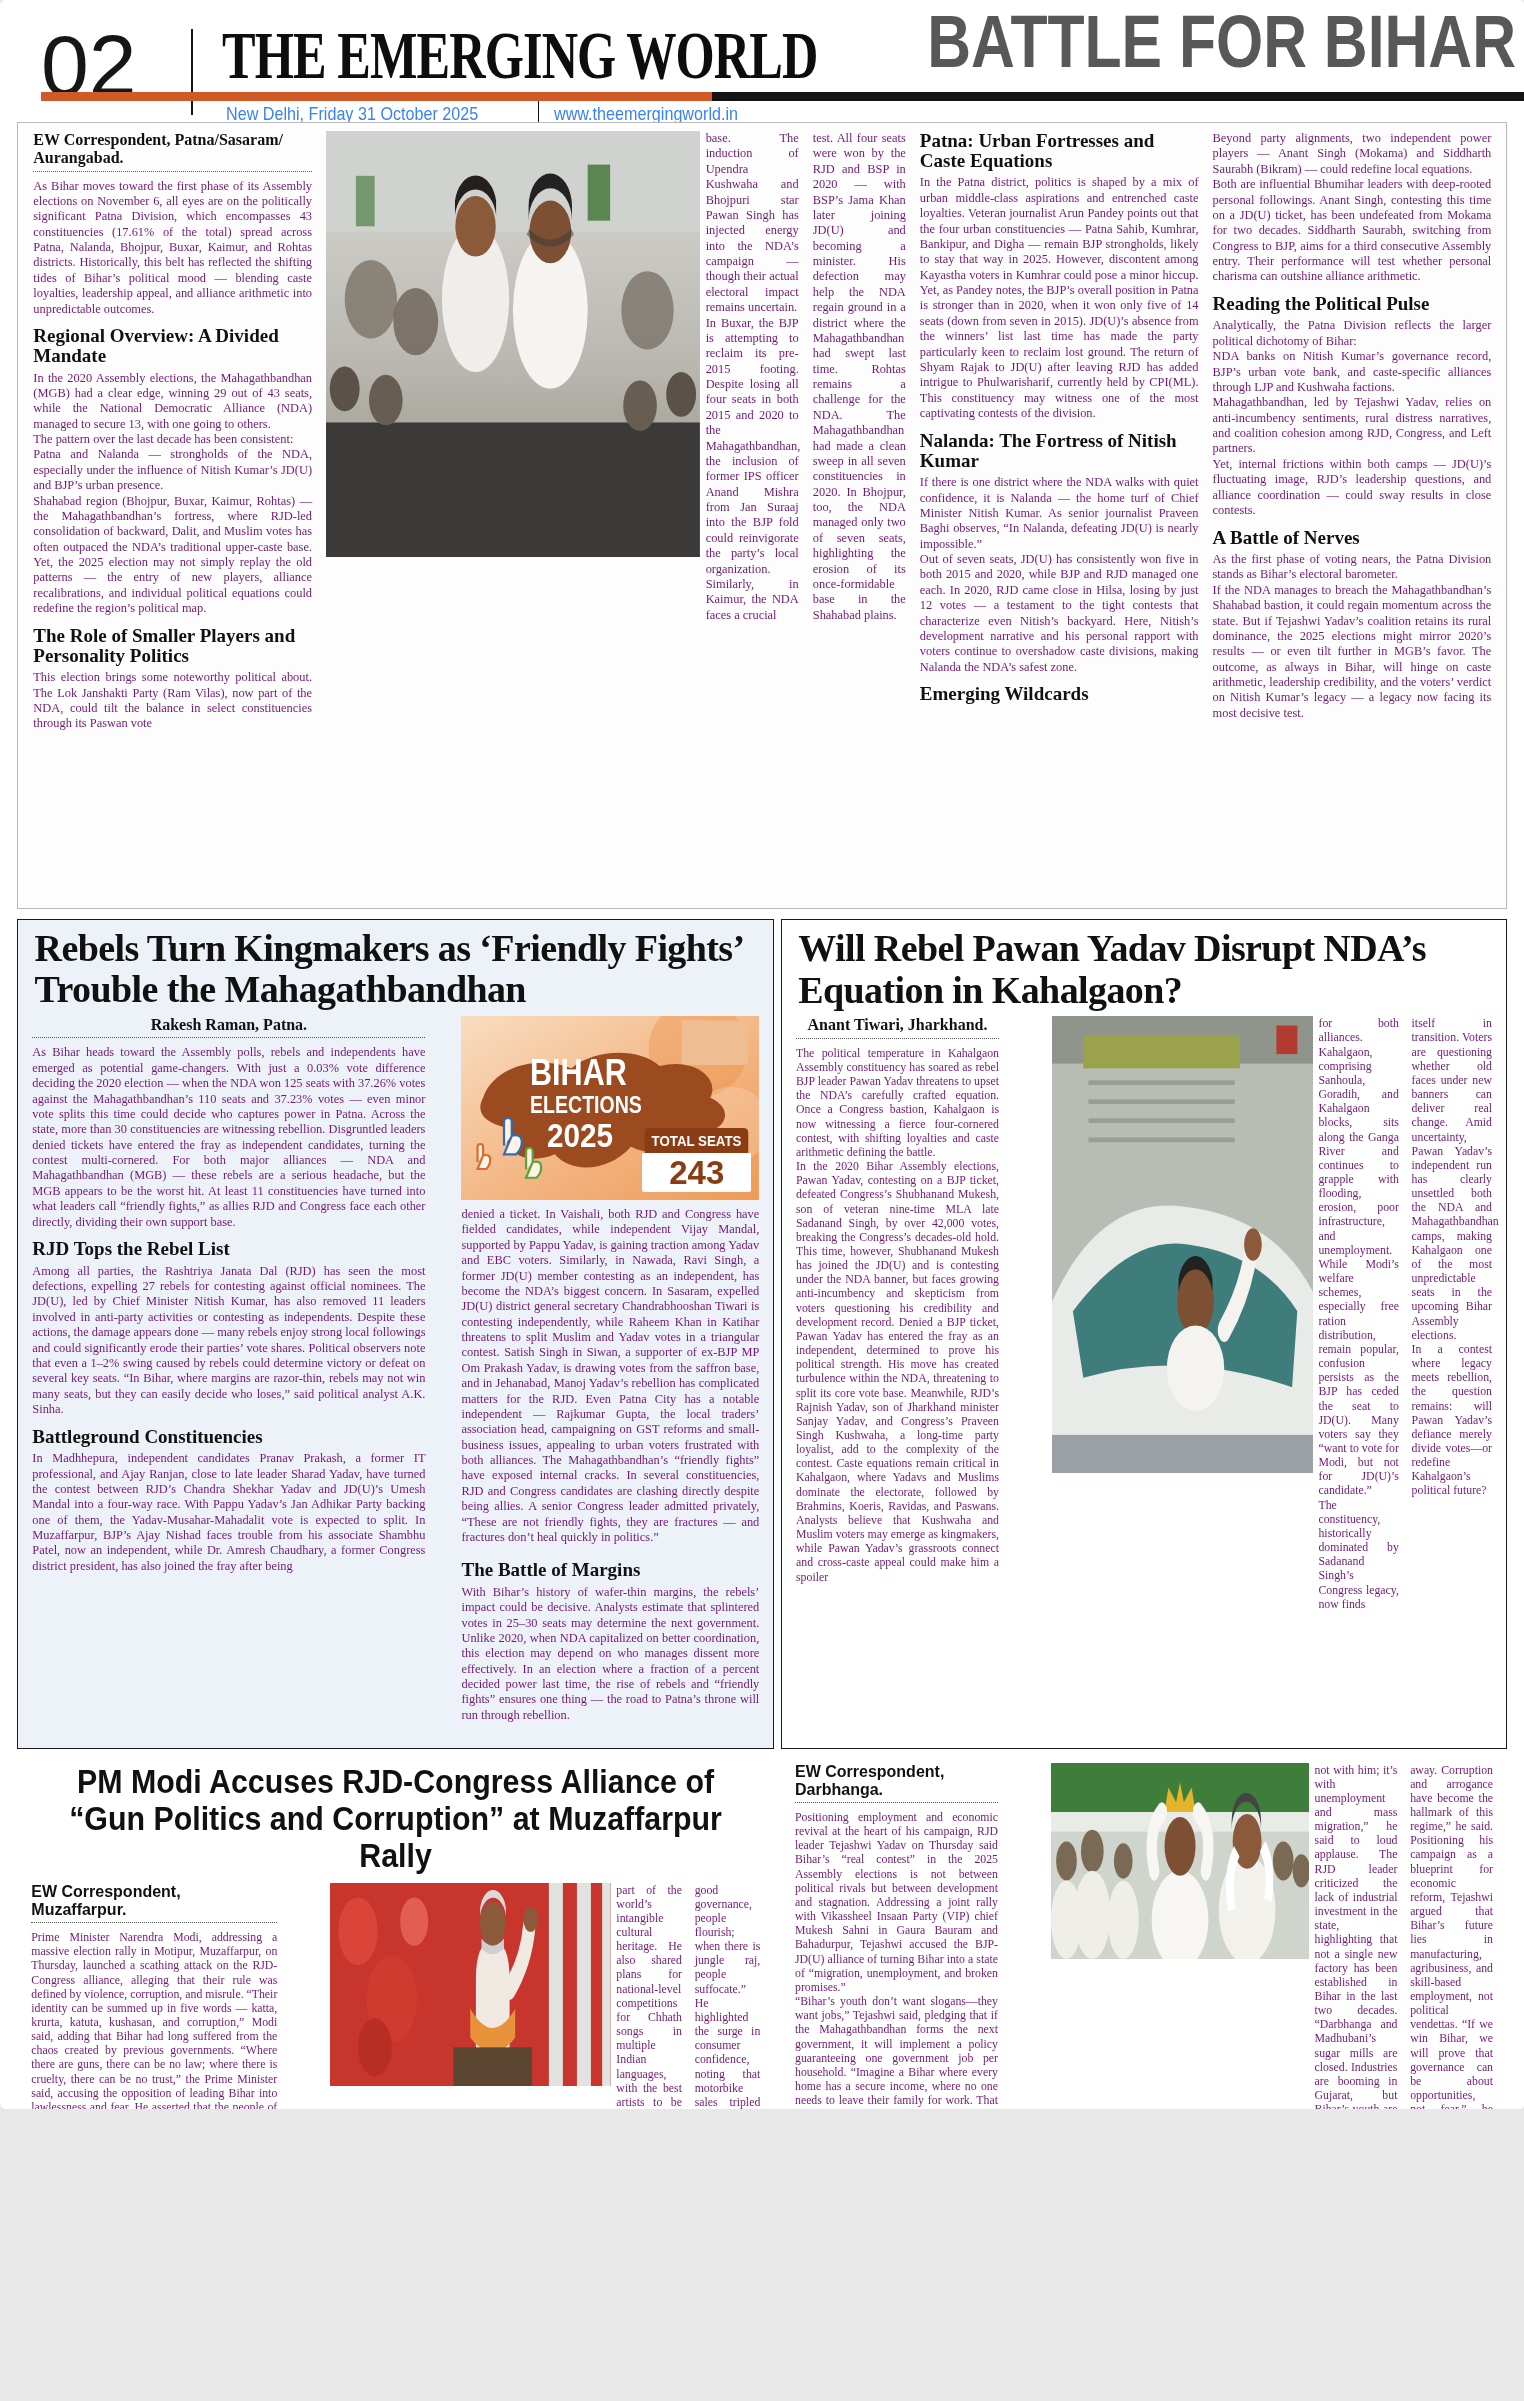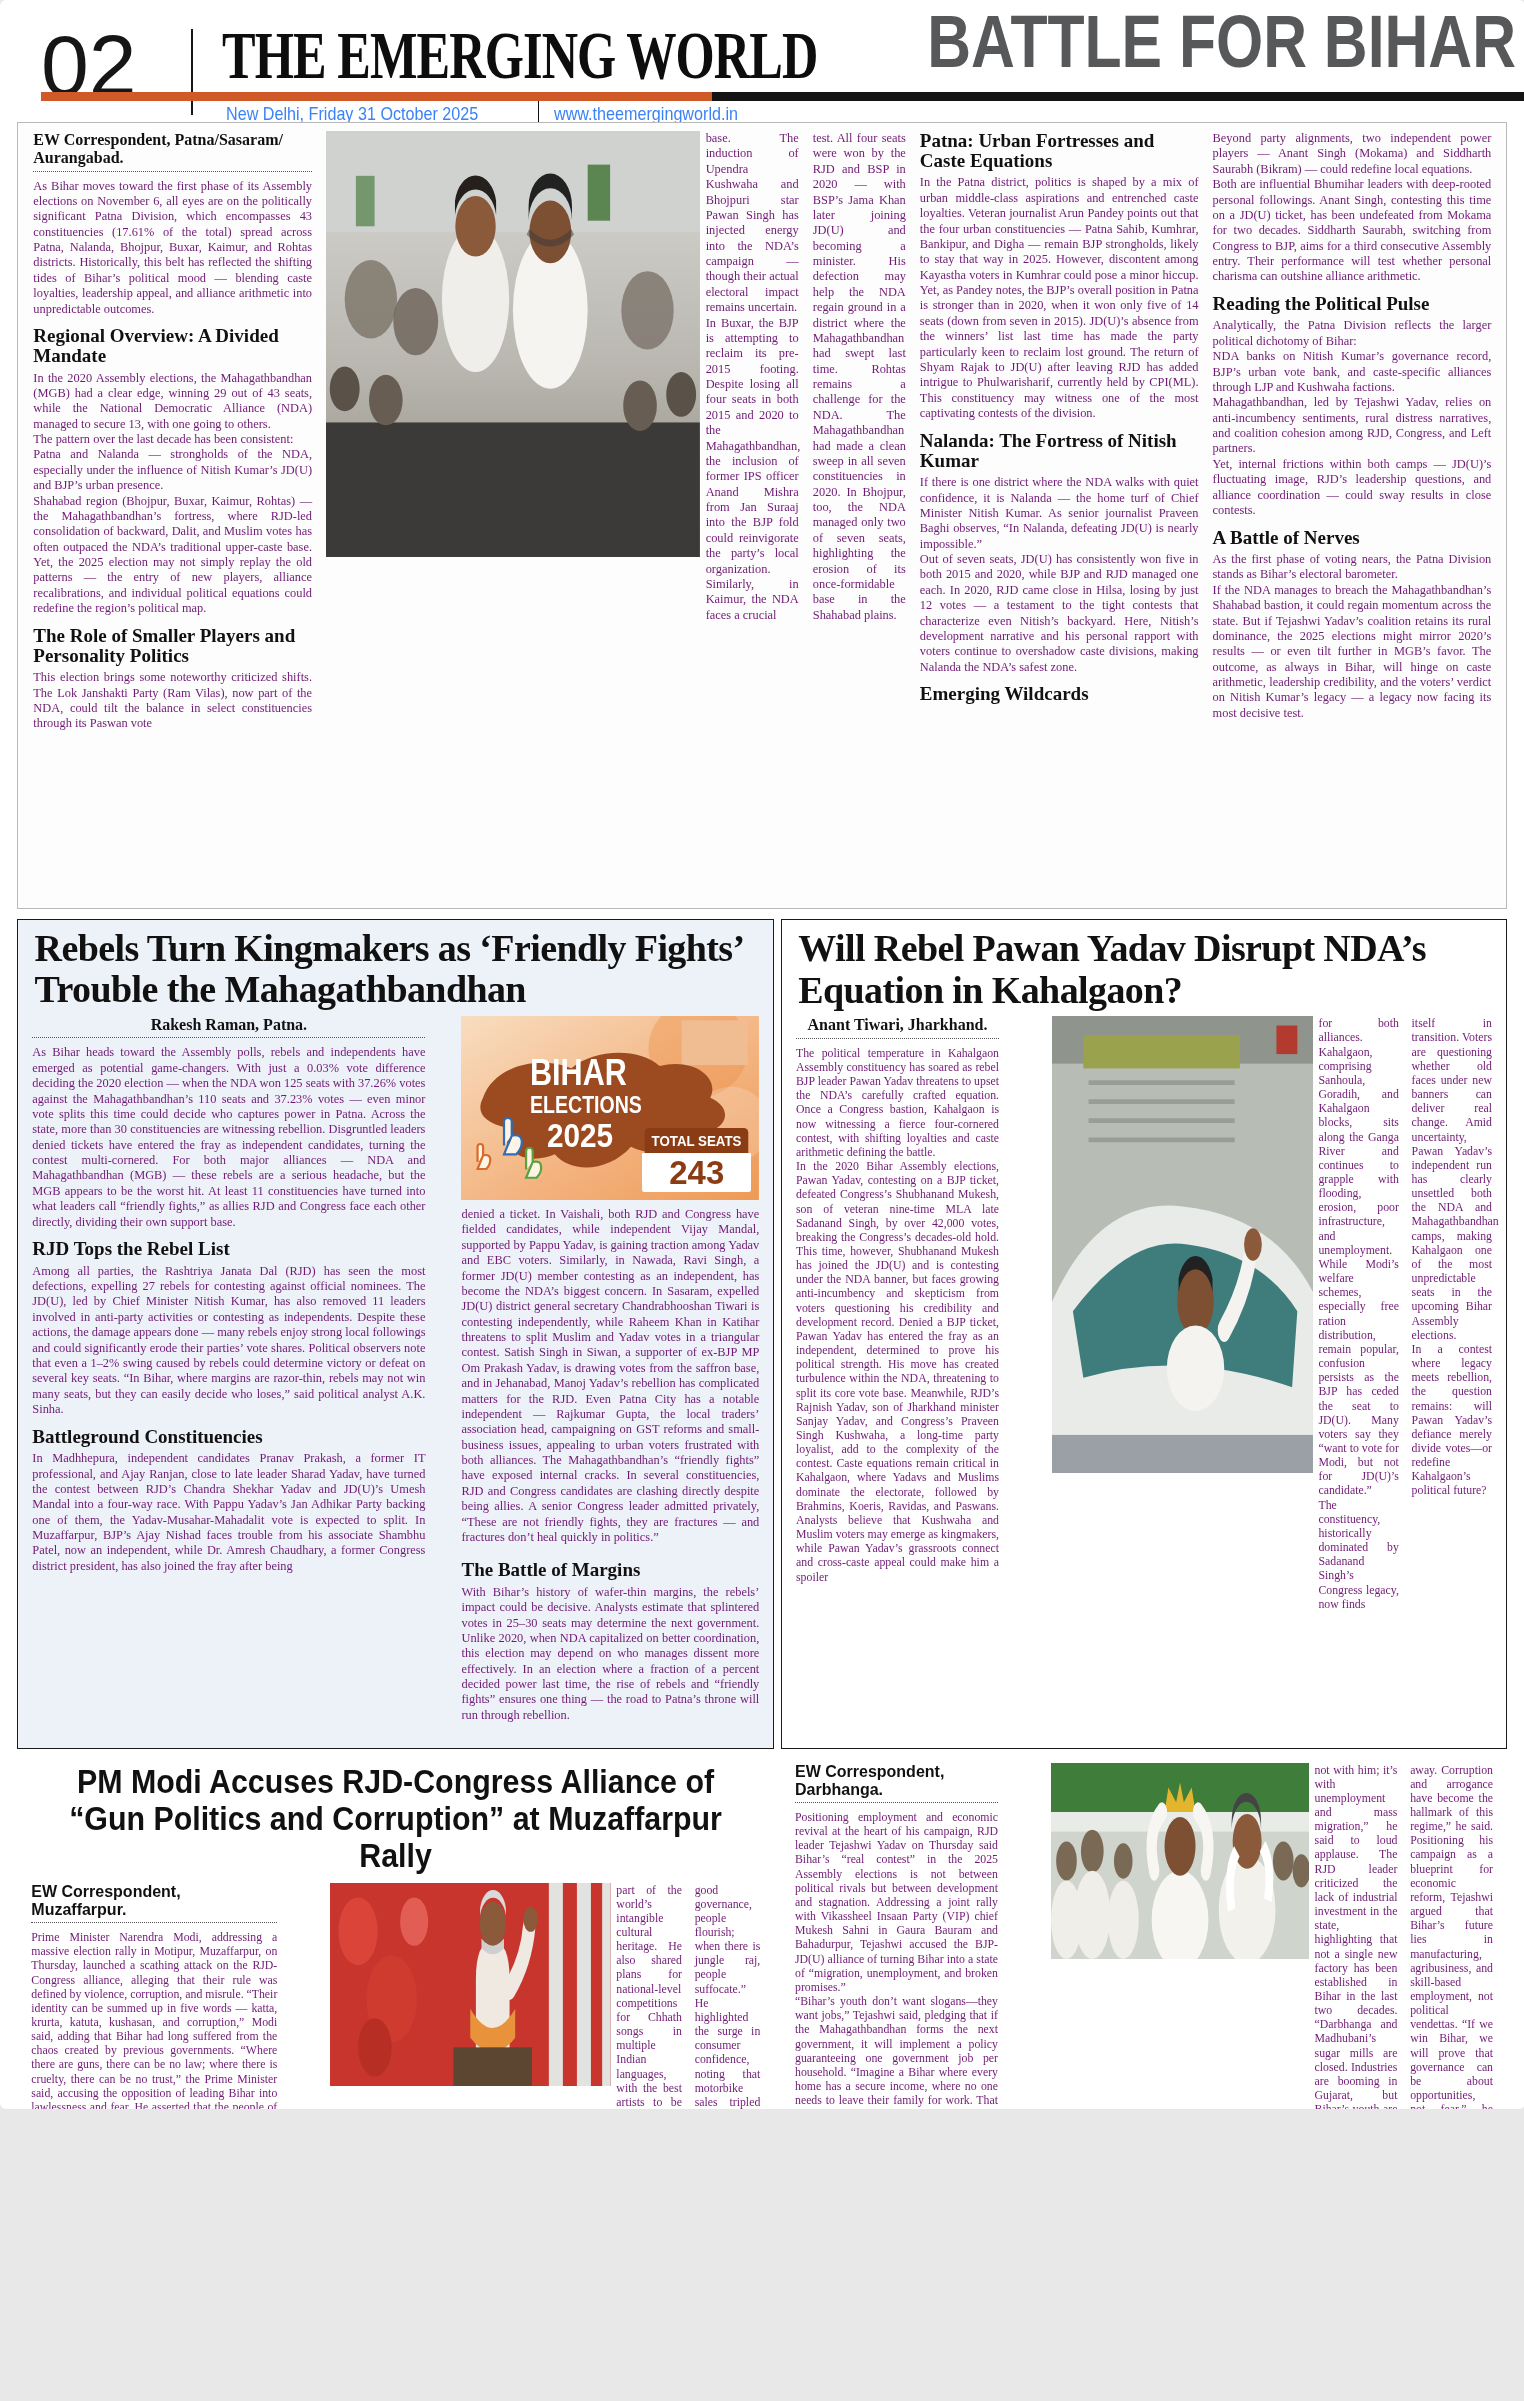--- a/index.html
+++ b/index.html
@@ -96,21 +96,21 @@
     <div class="cols a1cols">
       <div class="col">
         <div class="byline">EW Correspondent, Patna/Sasaram/ Aurangabad.</div>
         <div class="p">As Bihar moves toward the first phase of its Assembly elections on November 6, all eyes are on the politically significant Patna Division, which encompasses 43 constituencies (17.61% of the total) spread across Patna, Nalanda, Bhojpur, Buxar, Kaimur, and Rohtas districts. Historically, this belt has reflected the shifting tides of Bihar’s political mood — blending caste loyalties, leadership appeal, and alliance arithmetic into unpredictable outcomes.</div>
         <div class="sub">Regional Overview: A Divided Mandate</div>
         <div class="p">In the 2020 Assembly elections, the Mahagathbandhan (MGB) had a clear edge, winning 29 out of 43 seats, while the National Democratic Alliance (NDA) managed to secure 13, with one going to others.
 The pattern over the last decade has been consistent:
 Patna and Nalanda — strongholds of the NDA, especially under the influence of Nitish Kumar’s JD(U) and BJP’s urban presence.
 Shahabad region (Bhojpur, Buxar, Kaimur, Rohtas) — the Mahagathbandhan’s fortress, where RJD-led consolidation of backward, Dalit, and Muslim votes has often outpaced the NDA’s traditional upper-caste base. Yet, the 2025 election may not simply replay the old patterns — the entry of new players, alliance recalibrations, and individual political equations could redefine the region’s political map.</div>
         <div class="sub">The Role of Smaller Players and Personality Politics</div>
-        <div class="p">This election brings some noteworthy criticized shifts. The Lok Janshakti Party (Ram Vilas), now part of the NDA, could tilt the balance in select constituencies through its Paswan vote</div>
+        <div class="p">This election brings some noteworthy political about. The Lok Janshakti Party (Ram Vilas), now part of the NDA, could tilt the balance in select constituencies through its Paswan vote</div>
       </div>
       <div class="a1mid">
         <div class="photo a1photo">
           <svg viewBox="0 0 100 76" preserveAspectRatio="none">
             <defs>
               <linearGradient id="sky1" x1="0" y1="0" x2="0" y2="1">
                 <stop offset="0" stop-color="#d9d9d5"></stop>
                   <stop offset=".55" stop-color="#b9b7b0"></stop>
                   <stop offset="1" stop-color="#8e887e"></stop>
               </linearGradient>

